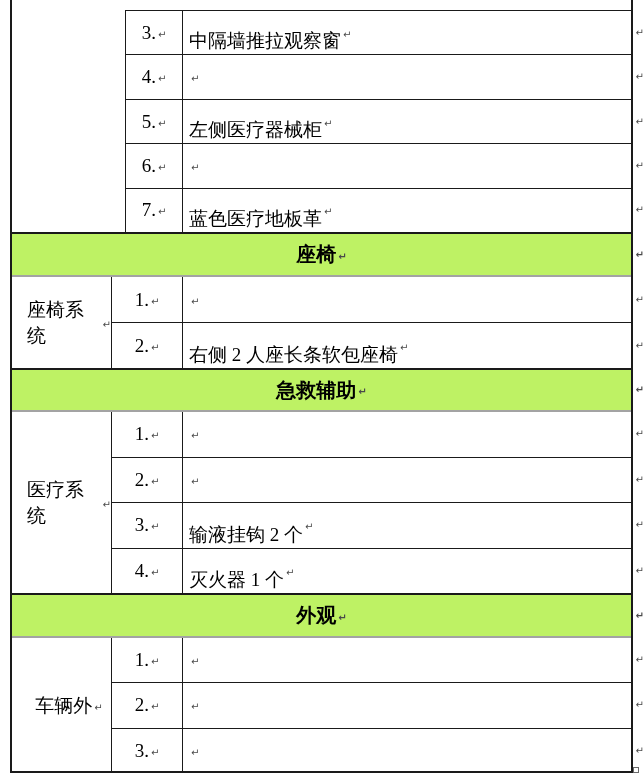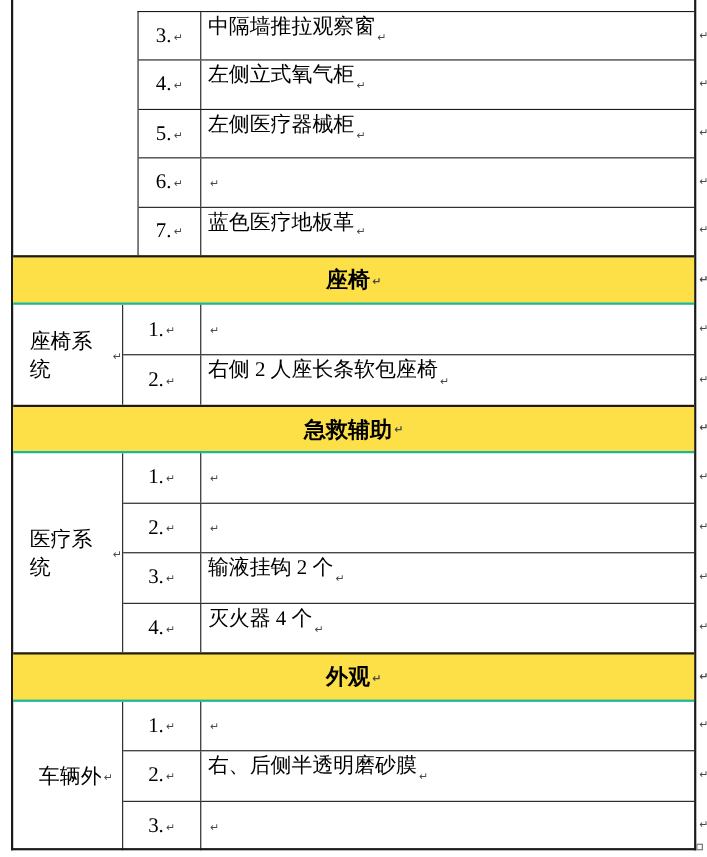--- a/index.html
+++ b/index.html
@@ -16,23 +16,23 @@
     position:absolute; left:10px; top:0;
     width:623px; height:773px;
     border-left:2px solid #1a1a1a;
     border-right:2px solid #1a1a1a;
     border-bottom:2px solid #1a1a1a;
   }
   
   .hdr {
     position:relative;
     display:flex; align-items:center; justify-content:center;
-    background:#fde047;
+    background:#bef264;
     border-top:2px solid #1a1a1a;
-    border-bottom:2px solid #14b8a6;
+    border-bottom:2px solid #a3a3a3;
     font-size:20px; font-weight:700;
     height:45px;
   }
   .hdr.h2 { height:44px; }
   
   .sec { display:flex; }
   .sec-top { height:232px; }
   .sec-1 { height:91px; }
   .sec-2 { height:181px; }
   .sec-3 { height:135px; }
@@ -49,21 +49,21 @@
   .row { position:relative; flex:1; display:flex; }
   .row + .row { border-top:1px solid #1a1a1a; }
   .num {
     flex:0 0 71px; width:71px;
     border-right:1px solid #1a1a1a;
     display:flex; align-items:center; justify-content:center;
     font-size:19px;
   }
   .rows-top .num { flex:0 0 57px; width:57px; }
   .desc {
-    flex:1; display:flex; align-items:flex-start;
+    flex:1; display:flex; align-items:flex-end;
     padding-left:6px; font-size:19px;
   }
   
   .pm {
     font-family:"DejaVu Sans",sans-serif;
     font-size:10px; line-height:1; color:#4a4a4a;
     margin-left:2px; align-self:center; position:relative; top:2px;
   }
   .pm-out {
     position:absolute; right:-13px; top:50%;
@@ -95,21 +95,20 @@
               <span class="pm">↵</span>
             </div>
           <span class="pm pm-out">↵</span>
         </div>
         <div class="row">
           <div class="num">
               <span>4.</span>
               <span class="pm">↵</span>
             </div>
           <div class="desc">
-              <span>左侧立式氧气柜</span>
               <span class="pm">↵</span>
             </div>
           <span class="pm pm-out">↵</span>
         </div>
         <div class="row">
           <div class="num">
               <span>5.</span>
               <span class="pm">↵</span>
             </div>
           <div class="desc">
@@ -218,21 +217,21 @@
               <span class="pm">↵</span>
             </div>
           <span class="pm pm-out">↵</span>
         </div>
         <div class="row">
           <div class="num">
               <span>4.</span>
               <span class="pm">↵</span>
             </div>
           <div class="desc">
-              <span>灭火器 4 个</span>
+              <span>灭火器 1 个</span>
               <span class="pm">↵</span>
             </div>
           <span class="pm pm-out">↵</span>
         </div>
       </div>
     </div>
 
     <div class="hdr">
       <span>外观</span>
         <span class="pm">↵</span>
@@ -253,21 +252,20 @@
               <span class="pm">↵</span>
             </div>
           <span class="pm pm-out">↵</span>
         </div>
         <div class="row">
           <div class="num">
               <span>2.</span>
               <span class="pm">↵</span>
             </div>
           <div class="desc">
-              <span>右、后侧半透明磨砂膜</span>
               <span class="pm">↵</span>
             </div>
           <span class="pm pm-out">↵</span>
         </div>
         <div class="row">
           <div class="num">
               <span>3.</span>
               <span class="pm">↵</span>
             </div>
           <div class="desc">

